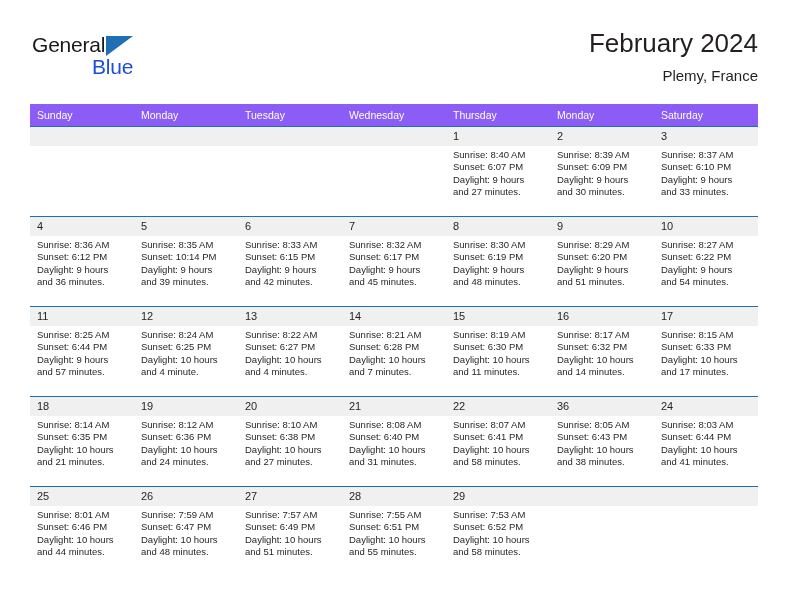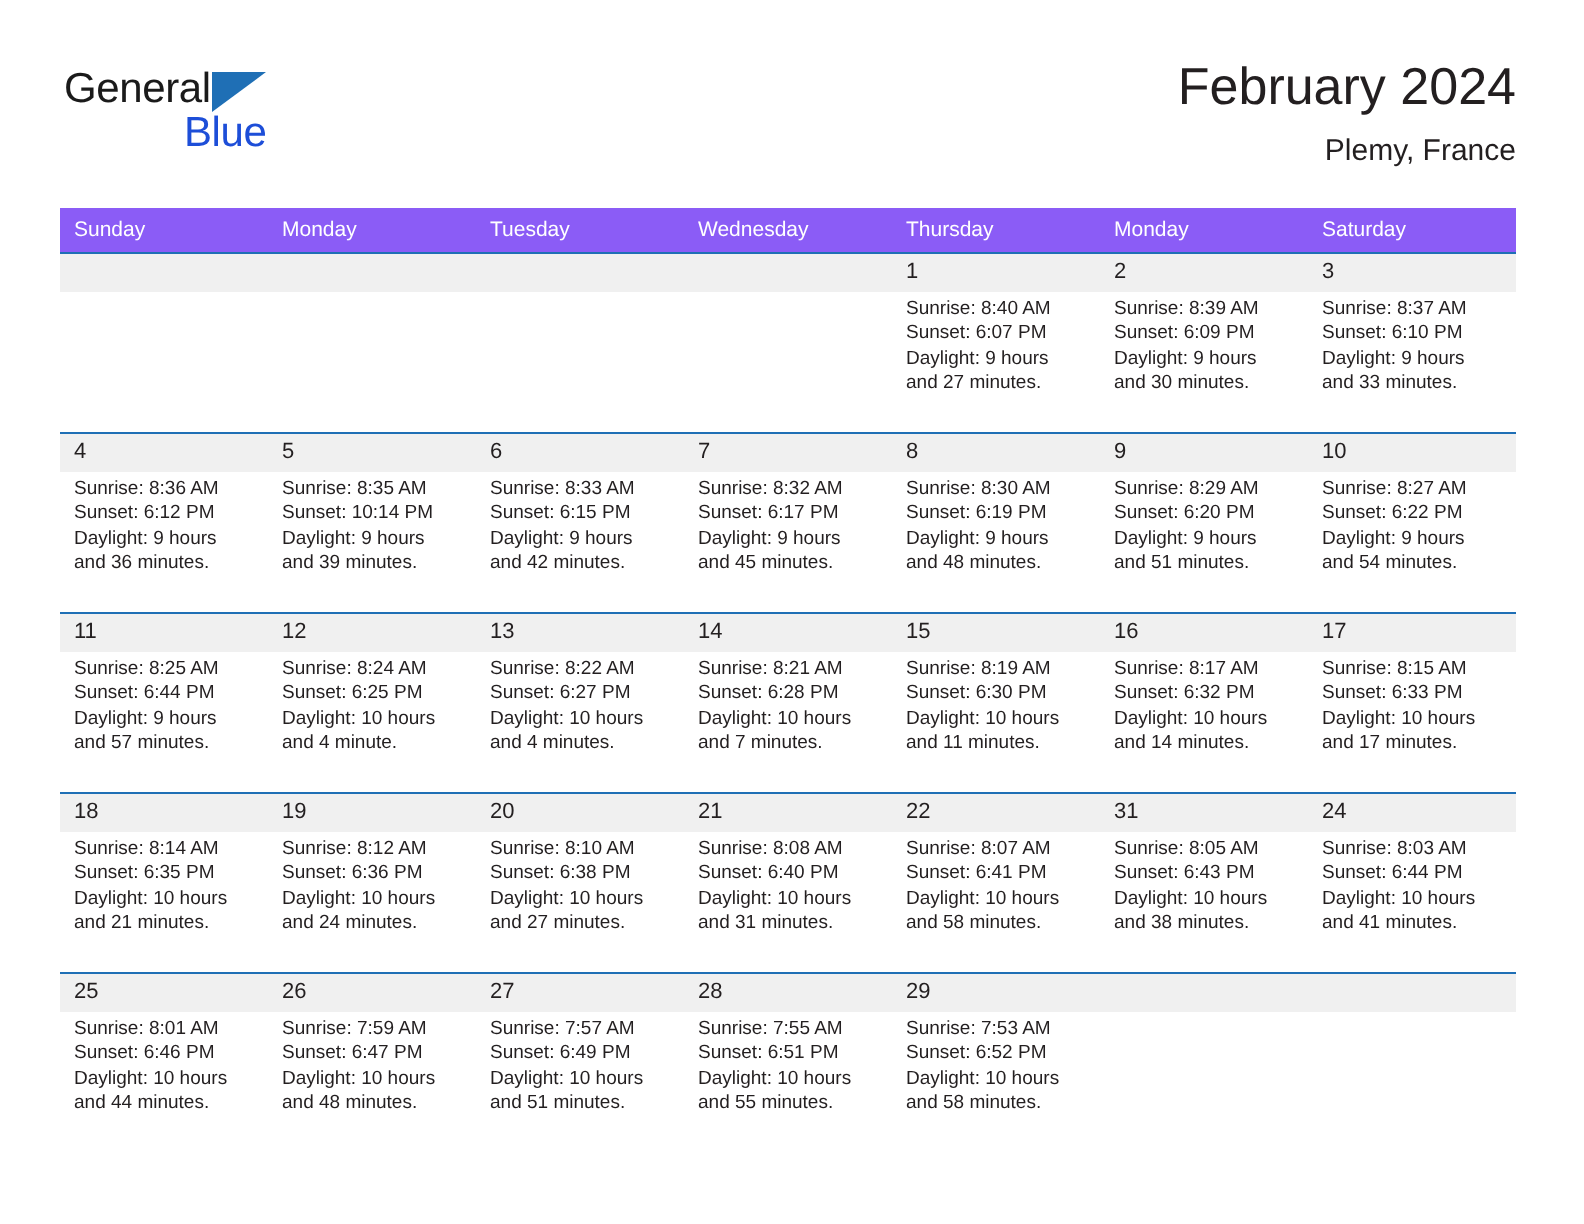--- a/index.html
+++ b/index.html
@@ -382,21 +382,21 @@
           <td>
             <div class="daynum">22</div>
             <div class="details">
               <div>Sunrise: 8:07 AM</div>
               <div>Sunset: 6:41 PM</div>
               <div>Daylight: 10 hours</div>
               <div>and 58 minutes.</div>
             </div>
           </td>
           <td>
-            <div class="daynum">31</div>
+            <div class="daynum">36</div>
             <div class="details">
               <div>Sunrise: 8:05 AM</div>
               <div>Sunset: 6:43 PM</div>
               <div>Daylight: 10 hours</div>
               <div>and 38 minutes.</div>
             </div>
           </td>
           <td>
             <div class="daynum">24</div>
             <div class="details">

